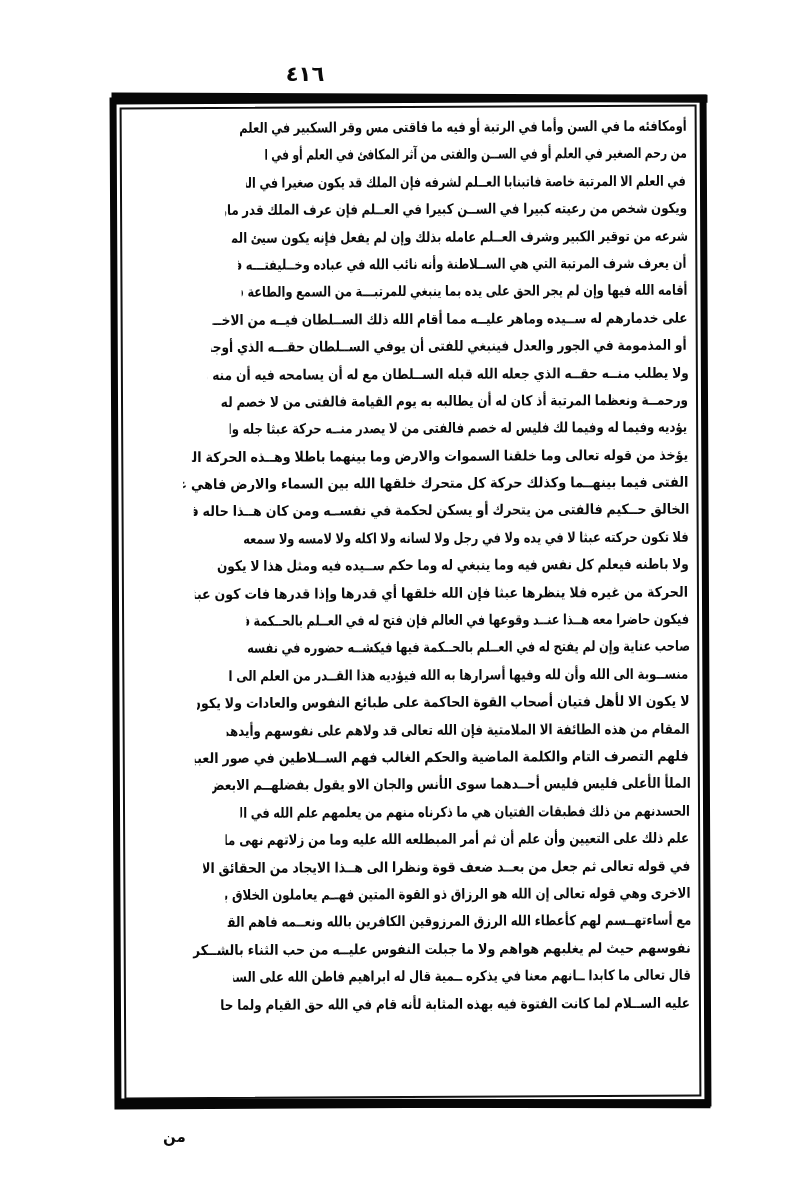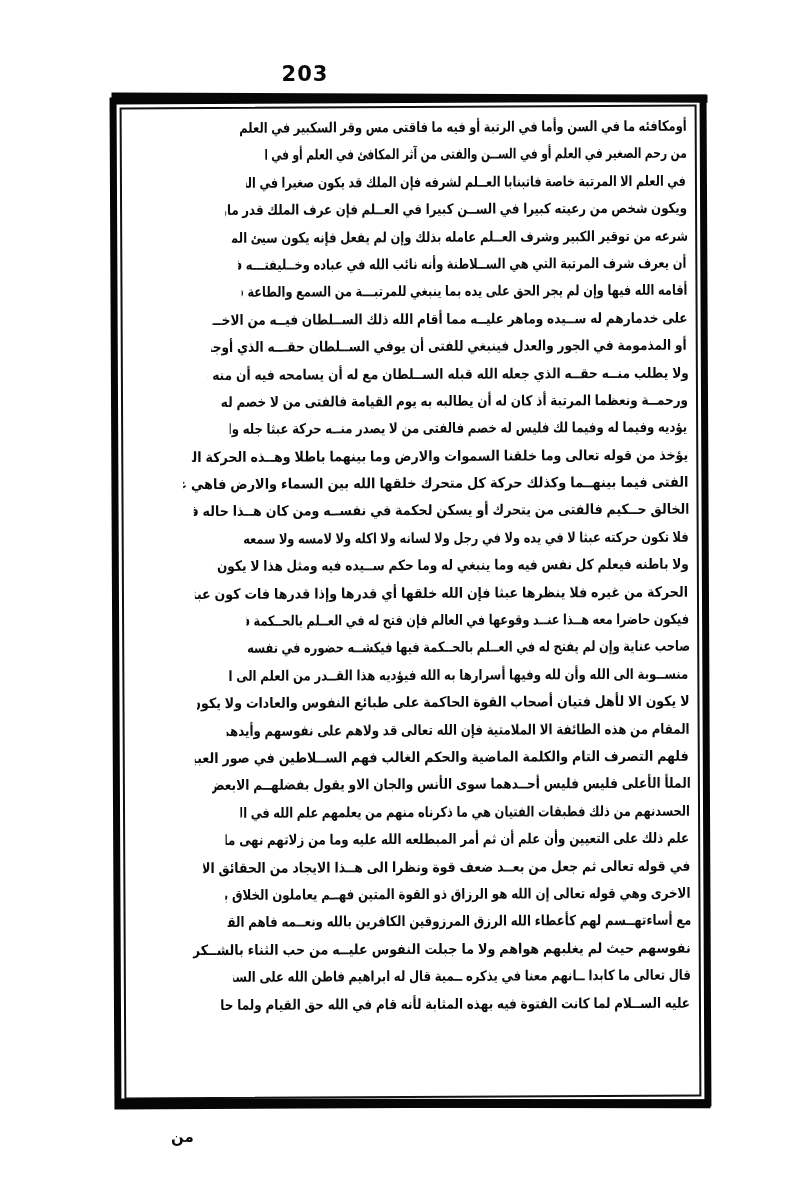--- a/index.html
+++ b/index.html
@@ -124,29 +124,28 @@
   
   #catchword {
     position: absolute;
     left: 163px;
     top: 1128px;
     font-family: "DejaVu Sans", sans-serif;
     font-size: 15px;
     font-weight: 700;
     color: #0a0a0a;
     direction: rtl;
-    margin-left: 8px;
   }
 </style>
 </head>
 <body>
 
 <div id="page">
 
-  <div id="page-number">203</div>
+  <div id="page-number">٤١٦</div>
 
   <div id="frame-wrap">
     <div class="rule-outer"></div>
     <div class="rule-inner"></div>
     <div class="rule-top-heavy"></div>
     <div class="rule-bottom-heavy"></div>
 
     <div id="text-block">
         <div class="text-line" style="transform: scaleX(0.8061);">أومكافئه ما في السن وأما في الرتبة أو فيه ما فاقتى مس وقر السكبير في العلم أو في السن وافتى</div>
         <div class="text-line" style="transform: scaleX(0.7568);">من رحم الصغير في العلم أو في الســن والفتى من آثر المكافئ في العلم أو في السن واســت اعنى يقولى</div>

